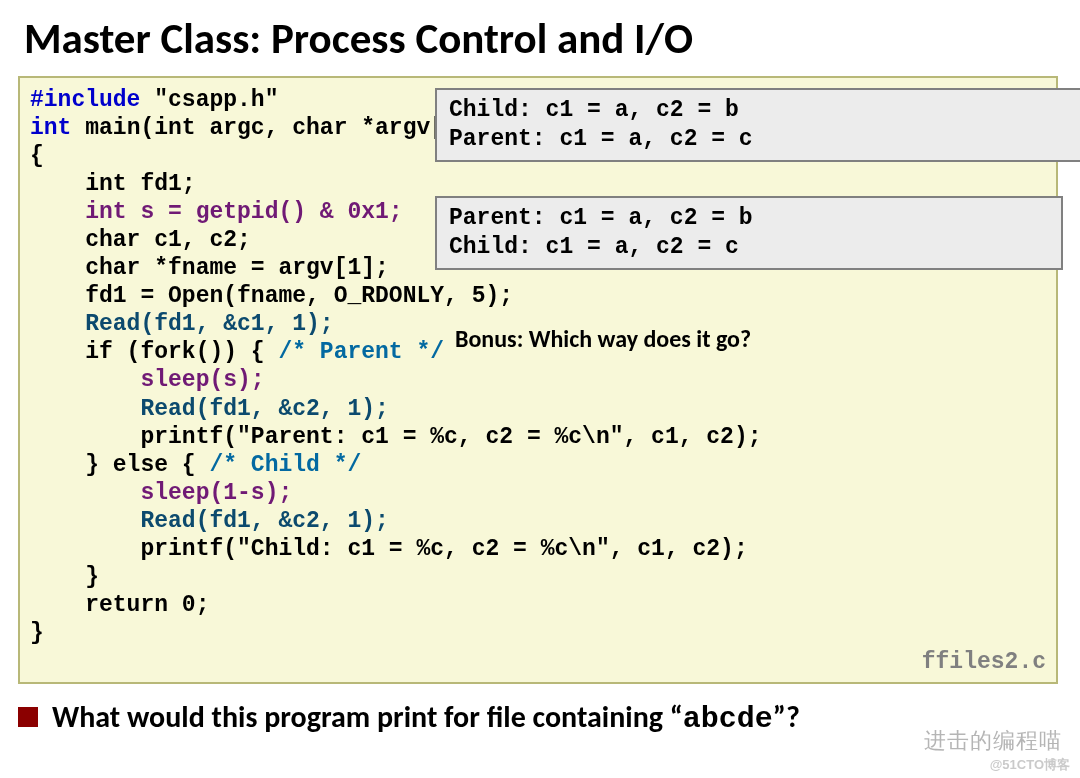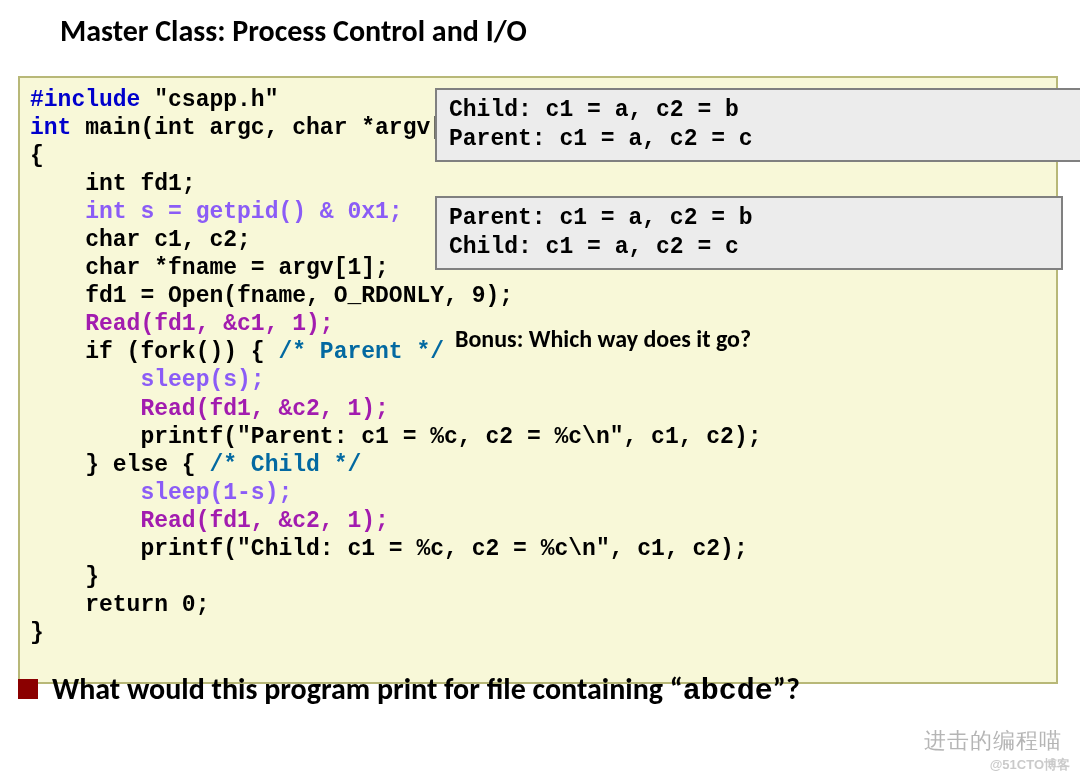--- a/index.html
+++ b/index.html
@@ -6,45 +6,44 @@
   body {
     width: 1080px;
     height: 778px;
     background: #fff;
     font-family: "Segoe UI", "Helvetica Neue", Arial, sans-serif;
     position: relative;
     overflow: hidden;
   }
   .title {
     font-family: Calibri, "Segoe UI", Arial, sans-serif;
-    font-size: 30px;
+    font-size: 43px;
     font-weight: 700;
     color: #000;
     padding: 12px 0 0 24px;
-    margin-left: 36px;
   }
   .code-box {
     position: absolute;
     left: 18px;
     top: 76px;
     width: 1040px;
     height: 608px;
     background: #f8f8d8;
     border: 2px solid #b8b878;
     padding: 8px 10px;
     font-family: "Courier New", monospace;
     font-size: 23px;
     font-weight: 700;
     line-height: 1.22;
     color: #000;
     white-space: pre;
   }
   .code-box .kw { color: #0000cc; }    
-  .code-box .blue { color: #8b5cf6; }  
-  .code-box .grn { color: #a21caf; }   
+  .code-box .blue { color: #701a75; }  
+  .code-box .grn { color: #0c4a6e; }   
   .code-box .cmt { color: #0369a1; }   
   .code-box .fn-label {
     position: absolute;
     right: 10px;
     bottom: 6px;
     color: #808080;
     font-weight: 700;
   }
   .output-box {
     position: absolute;
@@ -65,21 +64,21 @@
     left: 455px;
     top: 324px;
     color: #000000;
     font-family: Calibri, "Segoe UI", Arial, sans-serif;
     font-size: 24px;
     font-weight: 700;
   }
   .question-row {
     position: absolute;
     left: 18px;
-    top: 670px;
+    top: 698px;
     display: flex;
     align-items: center;
     gap: 14px;
   }
   .bullet {
     width: 20px;
     height: 20px;
     background: #8b0000;
     flex-shrink: 0;
   }
@@ -114,33 +113,33 @@
 
 <h1 class="title">Master Class: Process Control and I/O</h1>
 
 <div class="code-box"><span class="kw">#include</span><span> "csapp.h"</span>
 <span class="kw">int</span><span> main(int argc, char *argv[])</span>
 <span>{</span>
 <span>    int fd1;</span>
 <span class="blue">    int s = getpid() &amp; 0x1;</span>
 <span>    char c1, c2;</span>
 <span>    char *fname = argv[1];</span>
-<span>    fd1 = Open(fname, O_RDONLY, 9);</span>
+<span>    fd1 = Open(fname, O_RDONLY, 5);</span>
 <span class="grn">    Read(fd1, &amp;c1, 1);</span>
 <span>    if (fork()) { </span><span class="cmt">/* Parent */</span>
 <span class="blue">        sleep(s);</span>
 <span class="grn">        Read(fd1, &amp;c2, 1);</span>
 <span>        printf("Parent: c1 = %c, c2 = %c\n", c1, c2);</span>
 <span>    } else { </span><span class="cmt">/* Child */</span>
 <span class="blue">        sleep(1-s);</span>
 <span class="grn">        Read(fd1, &amp;c2, 1);</span>
 <span>        printf("Child: c1 = %c, c2 = %c\n", c1, c2);</span>
 <span>    }</span>
 <span>    return 0;</span>
-<span>}</span></div>
+<span>}</span><span class="fn-label">ffiles2.c</span></div>
 
 <div class="output-box out1"><span>Child: c1 = a, c2 = b</span>
 <span>Parent: c1 = a, c2 = c</span></div>
 
 <div class="output-box out2"><span>Parent: c1 = a, c2 = b</span>
 <span>Child: c1 = a, c2 = c</span></div>
 
 <div class="bonus">Bonus: Which way does it go?</div>
 
 <div class="question-row">

